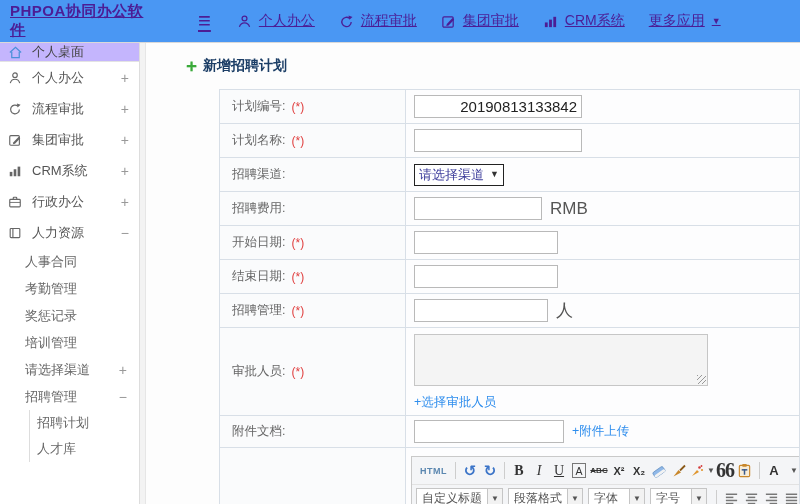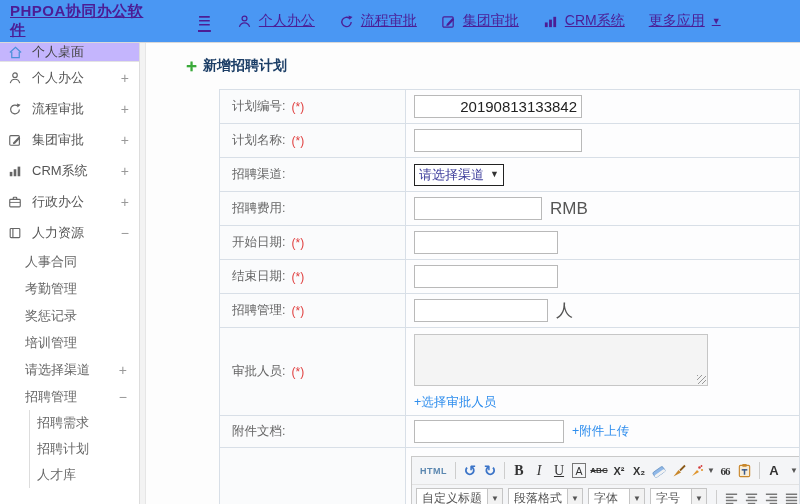--- a/index.html
+++ b/index.html
@@ -73,21 +73,21 @@
   .tbtn svg { display:block; }
   .tsep { width:1px; height:17px; background:#cdcdcd; margin:0 4px; flex-shrink:0; }
   .html-btn { font-size:9px; font-weight:bold; color:#5b87b0; letter-spacing:.5px; padding:0 4px; }
   .uglyph { color:#3b74c8; font-size:15px; font-weight:bold; }
   .b-bold { font-family:"Liberation Serif","DejaVu Serif",serif; font-weight:bold; font-size:14px; }
   .b-italic { font-family:"Liberation Serif","DejaVu Serif",serif; font-style:italic; font-size:14px; }
   .b-under { font-family:"Liberation Serif","DejaVu Serif",serif; text-decoration:underline; font-size:14px; }
   .b-boxa { border:1px solid #777; font-size:10.5px; padding:0 2px; height:15px; line-height:14px; min-width:0; }
   .b-strike { font-size:8px; text-decoration:line-through; font-weight:bold; }
   .b-script { font-size:11px; font-weight:bold; }
-  .b-quote { font-family:"Liberation Serif","DejaVu Serif",serif; font-weight:bold; font-size:11px; letter-spacing:-1px; }
+  .b-quote { font-family:"Liberation Serif","DejaVu Serif",serif; font-weight:bold; font-size:20px; letter-spacing:-1px; }
   .b-fontcolor { font-size:13px; font-weight:bold; }
   .mini-caret { font-size:8px; color:#555; }
   .tb-select { display:inline-flex; align-items:center; height:21px; border:1px solid #c5c5c5; background:#fff;
                margin-right:5px; cursor:pointer; flex-shrink:0; }
   .tb-select .lab { font-size:12px; color:#555; padding:12px 5px; }
   .tb-select .cbox { width:15px; height:100%; border-left:1px solid #c5c5c5; background:#f2f2f2;
                      display:flex; align-items:center; justify-content:center; font-size:8px; color:#555; }
 </style>
 </head>
 <body>
@@ -231,23 +231,20 @@
       <span class="slabel">请选择渠道</span>
       <span class="expander">+</span>
     </div>
     <div class="side-sub">
       <span class="slabel">招聘管理</span>
       <span class="expander">−</span>
     </div>
 
     <div class="side-sub3-group">
       <div class="side-sub3">
-        <span>招聘需求</span>
-      </div>
-      <div class="side-sub3">
         <span>招聘计划</span>
       </div>
       <div class="side-sub3">
         <span>人才库</span>
       </div>
     </div>
   </div>
 
   <div class="gap"></div>
 

